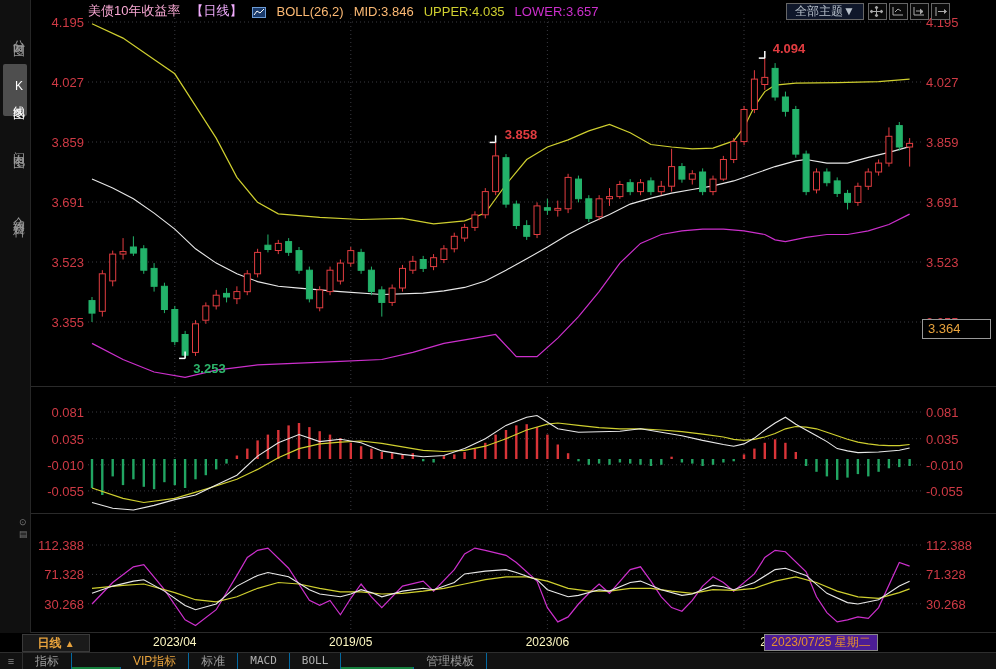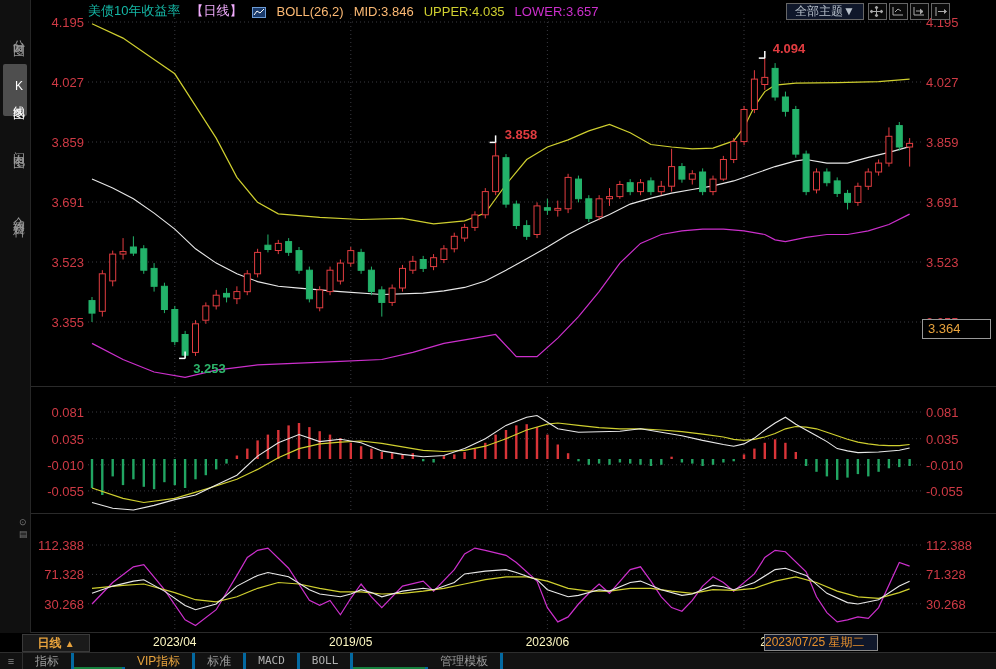--- a/index.html
+++ b/index.html
@@ -5,41 +5,41 @@
   html,body{margin:0;padding:0;background:#000;}
   #app{position:relative;width:996px;height:669px;background:#000;overflow:hidden;
        font-family:"Liberation Sans",sans-serif;-webkit-font-smoothing:antialiased;}
   #chart-svg{position:absolute;left:0;top:0;z-index:1;}
   .sidebar{position:absolute;left:0;top:0;width:30px;height:633px;background:#101010;z-index:4;}
   .side-tab{position:absolute;left:3px;width:24px;writing-mode:vertical-rl;text-orientation:upright;
             color:#9a9a9a;font-size:12px;letter-spacing:3px;text-align:center;cursor:pointer;}
   .side-tab.active{background:#4e4e4e;color:#fff;border-radius:2px;}
   .hdr{position:absolute;left:88px;top:3px;height:16px;display:flex;align-items:center;gap:10px;
        font-size:13px;white-space:nowrap;z-index:5;}
-  .hdr .title{color:#14b8a6;}
+  .hdr .title{color:#f9a8d4;}
   .hdr .period{color:#f0abfc;}
   .hdr .w{color:#fdba74;} .hdr .y{color:#cfcf2f;} .hdr .m{color:#cc2fcc;}
   .theme-btn{position:absolute;left:786px;top:3px;width:76px;height:15px;border:1px solid #666;
              color:#b9c2cc;font-size:12px;text-align:center;line-height:15px;z-index:5;cursor:pointer;background:#0f172a;}
   .winbtn{position:absolute;top:3px;width:17px;height:15px;border:1px solid #666;z-index:5;cursor:pointer;background:#0a0a0a;}
   .tick{position:absolute;font-size:13px;color:#cf3a45;z-index:3;white-space:nowrap;}
   .tick.l{width:54px;left:30px;text-align:right;}
   .tick.r{left:926px;text-align:left;}
   .panel-hdr{position:absolute;left:88px;height:14px;display:flex;gap:10px;font-size:12.5px;z-index:3;white-space:nowrap;}
   .ann{position:absolute;font-size:13px;font-weight:bold;z-index:3;}
   .pmarker{position:absolute;left:922px;top:319px;width:62px;height:18px;border:1px solid #999;background:#000;
            color:#e8a33d;font-size:13px;line-height:18px;padding-left:5px;z-index:4;}
-  .dmarker{position:absolute;left:764px;top:634px;width:112px;height:15px;border:1px solid #888;background:#0f172a;
-           color:#e8912d;font-size:12px;line-height:15px;z-index:4;}
+  .dmarker{position:absolute;left:764px;top:634px;width:112px;height:15px;border:1px solid #888;background:#4c1d95;
+           color:#e8912d;font-size:12px;line-height:15px;text-align:center;z-index:4;}
   .period-box{position:absolute;left:22px;top:634px;width:66px;height:16px;background:#1a1a1a;border:1px solid #3a3a3a;
               color:#e8a33d;font-size:12px;font-weight:bold;text-align:center;line-height:16px;z-index:4;cursor:pointer;}
   .month{position:absolute;top:635px;transform:translateX(-50%);color:#fef9c3;font-size:12px;z-index:3;}
   .toolbar{position:absolute;left:0;top:652px;width:996px;height:17px;background:#121212;border-top:1px solid #2e2e2e;
            display:flex;align-items:stretch;z-index:4;}
-  .tb-item{padding:0 12px;font-size:12px;line-height:16px;color:#9a9a9a;border-right:3px solid #0369a1;cursor:pointer;}
+  .tb-item{padding:0 12px;font-size:12px;line-height:16px;color:#9a9a9a;border-right:1px solid #0369a1;cursor:pointer;}
   .tb-item.active{background:#15803d;color:#eee;margin-top:14px;}
   .tb-item.vip{color:#e8a33d;}
   .tb-item.mono{font-family:"DejaVu Sans Mono",monospace;font-size:11px;color:#b0b0b0;}
   .tb-icon{width:22px;color:#888;font-size:11px;line-height:16px;text-align:center;border-right:1px solid #303030;cursor:pointer;}
   .mini-ico{position:absolute;left:19px;width:10px;height:10px;color:#777;font-size:9px;line-height:10px;z-index:4;cursor:pointer;}
   .chart-ico{display:inline-block;width:14px;height:11px;}
 </style>
 </head>
 <body>
 

